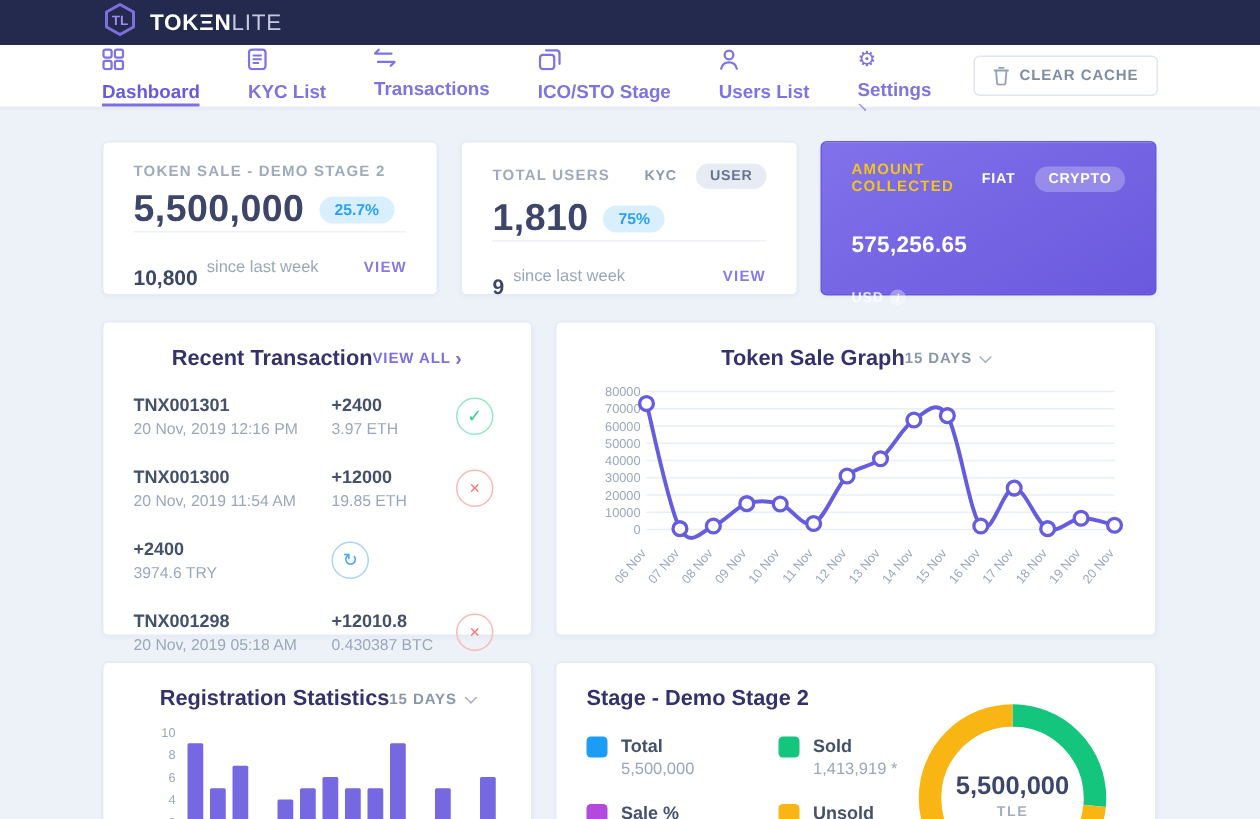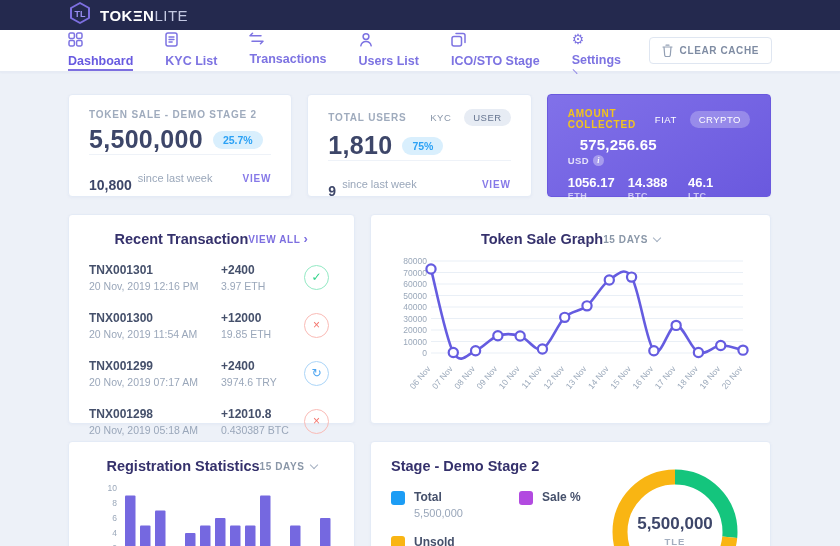--- a/index.html
+++ b/index.html
@@ -34,29 +34,29 @@
   .stat-top { display:flex; align-items:center; justify-content:space-between; }
   .stat-label { font-size:10px; font-weight:bold; letter-spacing:.8px; color:#9fabbd; }
   .stat-valrow { display:flex; align-items:center; gap:10px; margin-top:5px; }
   .stat-value { font-size:25px; font-weight:bold; color:#3d4669; letter-spacing:.3px; }
   .badge-blue { background:#d9effd; color:#2ba1f5; font-size:10.5px; font-weight:bold; padding:3px 10px; border-radius:11px; }
   .stat-footer { margin-top:auto; border-top:1px solid #eef2f8; display:flex; align-items:center; gap:6px; padding:8px 0 9px; }
   .delta { font-size:14px; font-weight:bold; color:#3d4669;margin-top:14px; }
   .delta-cap { font-size:11px; color:#9aa7ba; }
   .view-link { margin-left:auto; font-size:10px; font-weight:bold; letter-spacing:.8px; color:#8679e8; cursor:pointer; }
   .mini-toggle { display:flex; align-items:center; gap:4px; }
-  .tgl { font-size:9.5px; font-weight:normal; letter-spacing:.5px; color:#8b98ab; padding:3px 9px; border-radius:10px; cursor:pointer; }
+  .tgl { font-size:9.5px; font-weight:bold; letter-spacing:.5px; color:#8b98ab; padding:3px 9px; border-radius:10px; cursor:pointer; }
   .tgl.on { background:#e7ecf4; color:#667590; }
 
   
-  .stat-card.purple { background:linear-gradient(150deg,#8171e9,#6a59de); border-color:#6a59de; padding-top:13px; }
+  .stat-card.purple { background:linear-gradient(150deg,#8171e9,#6a59de); border-color:#6a59de; padding-top:13px;gap:19px; }
   .purple .stat-label { color:#f2c41c; }
   .purple .tgl { color:#fff; }
   .purple .tgl.on { background:rgba(255,255,255,.25); color:#fff; }
-  .p-value { font-size:15px; font-weight:bold; color:#fff; margin-top:6px; letter-spacing:.2px;margin-left:12px; }
+  .p-value { font-size:15px; font-weight:bold; color:#fff; margin-top:6px; letter-spacing:.2px; }
   .p-cur { display:flex; align-items:center; gap:4px; font-size:9.5px; font-weight:bold; color:rgba(255,255,255,.8); letter-spacing:.5px; margin-top:2px; }
   .info-dot { width:11px; height:11px; border-radius:50%; background:rgba(255,255,255,.35); color:#fff; font-size:8px; display:flex; align-items:center; justify-content:center; font-style:italic; font-family:"Liberation Serif",serif; cursor:pointer; }
   .coins { display:flex; margin-top:9px; }
   .coin { width:33%; }
   .coin-val { font-size:13px; font-weight:bold; color:#fff; }
   .coin-unit { font-size:9px; font-weight:bold; letter-spacing:.6px; color:rgba(255,255,255,.65); margin-top:1px; }
 
   
   .card-head { display:flex; align-items:center; justify-content:center; }
   .card-title { font-size:14.5px; font-weight:bold; color:#35316c; }
@@ -127,32 +127,32 @@
       <span>KYC List</span>
     </div>
     <div class="nav-item">
       <svg width="15" height="13" viewBox="0 0 15 13">
         <path d="M3.5 1.2 1 3.7h11" fill="none" stroke="#7d73e2" stroke-width="1.5" stroke-linecap="round" stroke-linejoin="round"></path>
         <path d="M11.5 11.8 14 9.3H3" fill="none" stroke="#7d73e2" stroke-width="1.5" stroke-linecap="round" stroke-linejoin="round"></path>
       </svg>
       <span>Transactions</span>
     </div>
     <div class="nav-item">
+      <svg width="15" height="15" viewBox="0 0 15 15">
+        <rect x="1" y="4.5" width="9.5" height="9.5" rx="2" fill="none" stroke="#7d73e2" stroke-width="1.5"></rect>
+        <path d="M5 1.5h7a2 2 0 0 1 2 2v7" fill="none" stroke="#7d73e2" stroke-width="1.5" stroke-linecap="round"></path>
+      </svg>
+      <span>ICO/STO Stage</span>
+    </div>
+    <div class="nav-item">
       <svg width="14" height="15" viewBox="0 0 14 15">
         <circle cx="7" cy="4.6" r="2.9" fill="none" stroke="#7d73e2" stroke-width="1.5"></circle>
         <path d="M1.8 13.8c.7-3 2.8-4.2 5.2-4.2s4.5 1.2 5.2 4.2" fill="none" stroke="#7d73e2" stroke-width="1.5" stroke-linecap="round"></path>
       </svg>
       <span>Users List</span>
-    </div>
-    <div class="nav-item">
-      <svg width="15" height="15" viewBox="0 0 15 15">
-        <rect x="1" y="4.5" width="9.5" height="9.5" rx="2" fill="none" stroke="#7d73e2" stroke-width="1.5"></rect>
-        <path d="M5 1.5h7a2 2 0 0 1 2 2v7" fill="none" stroke="#7d73e2" stroke-width="1.5" stroke-linecap="round"></path>
-      </svg>
-      <span>ICO/STO Stage</span>
     </div>
     <div class="nav-item">
       <span style="font-size:14px;line-height:14px;">⚙</span>
       <span>Settings</span>
       <span class="chev"></span>
     </div>
   </div>
   <button class="clear-cache">
     <svg width="11" height="13" viewBox="0 0 11 13">
       <path d="M1 3h9M4 1.2h3M2 3l.7 8.3a1.3 1.3 0 0 0 1.3 1.2h3a1.3 1.3 0 0 0 1.3-1.2L9 3" fill="none" stroke="#93a0b4" stroke-width="1.2" stroke-linecap="round"></path>
@@ -254,24 +254,20 @@
             <div class="tx-id">TNX001300</div>
             <div class="tx-date">20 Nov, 2019 11:54 AM</div>
           </div>
           <div>
             <div class="tx-amt">+12000</div>
             <div class="tx-conv">19.85 ETH</div>
           </div>
           <div class="status-circle" data-status="failed">×</div>
         </div>
         <div class="tx-row">
-          <div>
-            <div class="tx-id">TNX001299</div>
-            <div class="tx-date">20 Nov, 2019 07:17 AM</div>
-          </div>
           <div>
             <div class="tx-amt">+2400</div>
             <div class="tx-conv">3974.6 TRY</div>
           </div>
           <div class="status-circle" data-status="pending">↻</div>
         </div>
         <div class="tx-row">
           <div>
             <div class="tx-id">TNX001298</div>
             <div class="tx-date">20 Nov, 2019 05:18 AM</div>
@@ -384,20 +380,27 @@
         <div class="card-title">Stage - Demo Stage 2</div>
         <div class="stage-legend">
           <div class="leg-item">
             <span class="leg-swatch" style="background:#1c9df5"></span>
             <span>
               <div class="leg-label">Total</div>
               <div class="leg-value">5,500,000</div>
             </span>
           </div>
           <div class="leg-item">
+            <span class="leg-swatch" style="background:#14c57d"></span>
+            <span>
+              <div class="leg-label">Sold</div>
+              <div class="leg-value">1,413,919 *</div>
+            </span>
+          </div>
+          <div class="leg-item">
             <span class="leg-swatch" style="background:#b24ae0"></span>
             <span>
               <div class="leg-label">Sale %</div>
 
             </span>
           </div>
           <div class="leg-item">
             <span class="leg-swatch" style="background:#f9b513"></span>
             <span>
               <div class="leg-label">Unsold</div>

